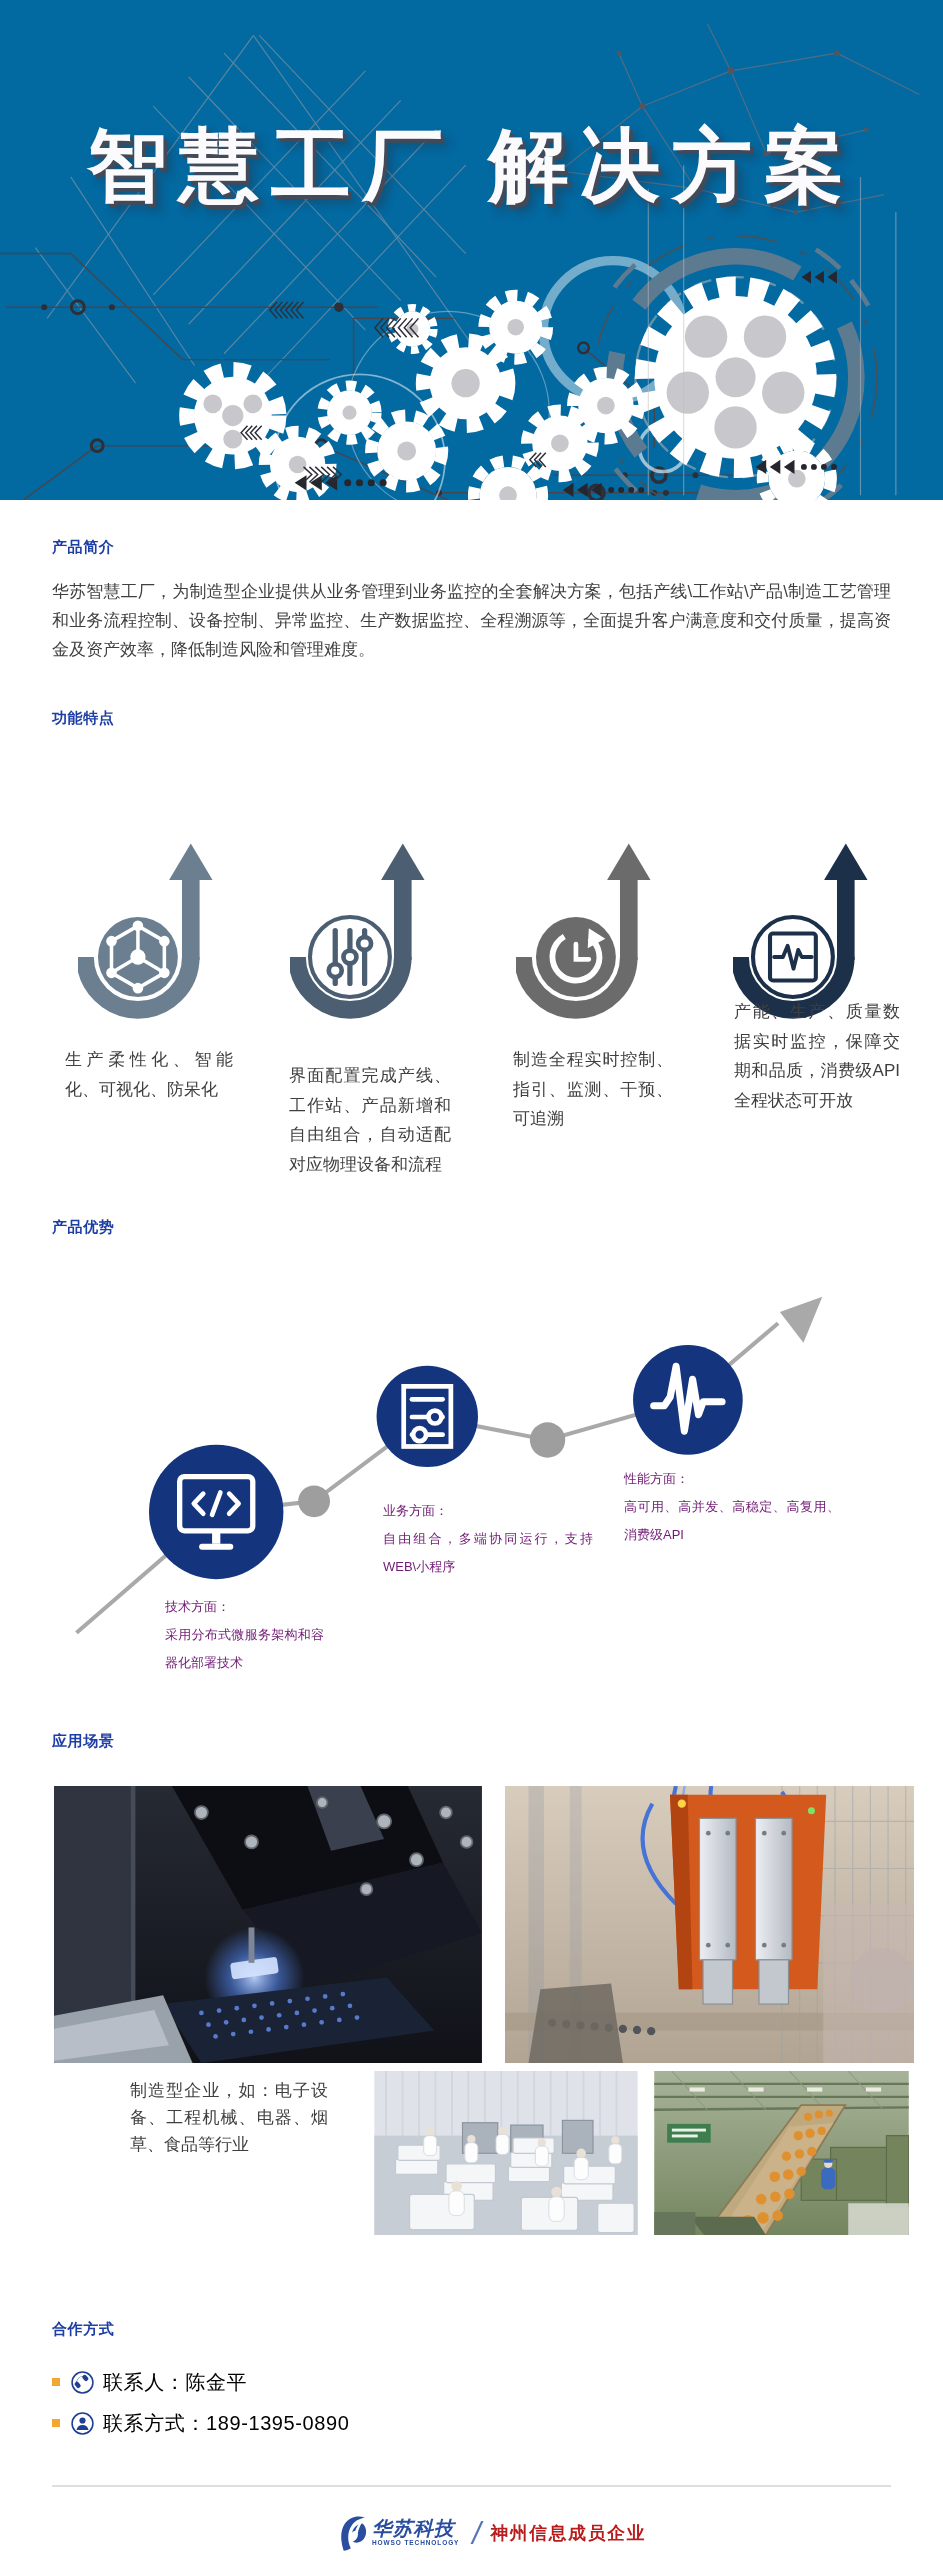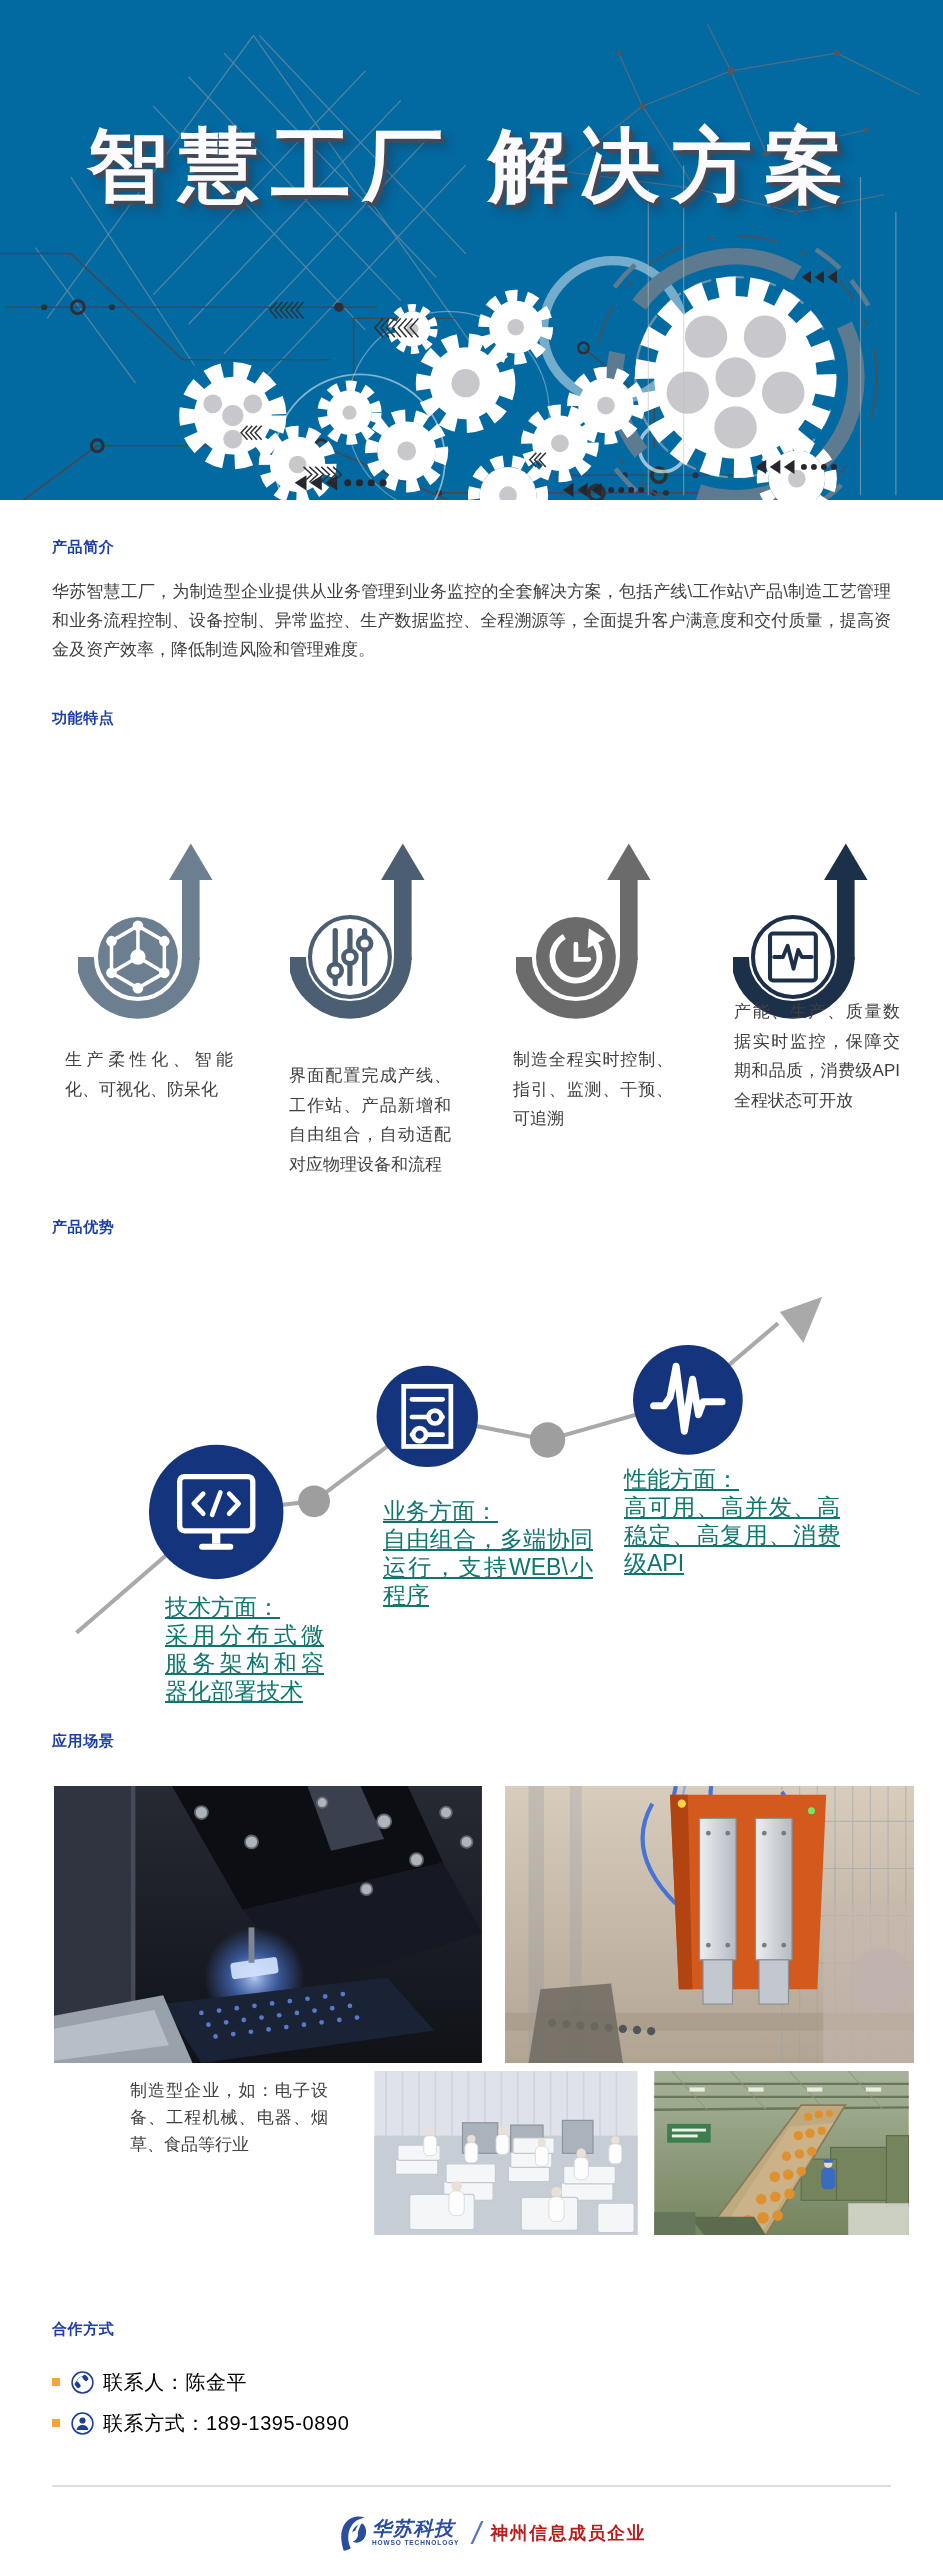--- a/index.html
+++ b/index.html
@@ -10,21 +10,21 @@
   .banner{position:absolute;left:0;top:0;width:943px;height:500px;background:#0369a1;overflow:hidden;}
   .banner-art{position:absolute;left:0;top:0;}
   .banner-title{position:absolute;left:0;top:113px;width:943px;text-align:center;
     font-size:80px;font-weight:900;letter-spacing:11.8px;color:#fbfbfd;white-space:nowrap;
     text-shadow:3.5px 4.1px 0 rgba(72,72,84,.92), 7.7px 8.3px 9.4px rgba(40,40,52,.38);}
 
   
   .sec-h{position:absolute;left:52px;font-size:15px;font-weight:700;color:#1d3ea5;letter-spacing:0.6px;text-align:center;}
   .body-text{color:#3f3f3f;font-size:17px;line-height:29px;text-align:justify;}
   .feature-text{position:absolute;color:#3f3f3f;font-size:17px;line-height:29.5px;text-align:justify;}
-  .adv-block{position:absolute;color:#0f766e;font-size:23px;line-height:28px;text-decoration:underline;}
+  .adv-block{position:absolute;color:#701a75;font-size:13px;line-height:28px;}
   .adv-desc{text-align:justify;}
   .caption{position:absolute;color:#3f3f3f;font-size:17px;line-height:27px;text-align:justify;}
 
   .photo{position:absolute;overflow:hidden;}
   .photo svg{display:block;}
 
   
   .contact-row{position:absolute;left:52px;height:26px;display:flex;align-items:center;}
   .bullet{width:7.7px;height:7.7px;background:#f2a72e;margin-right:10px;flex:0 0 auto;}
   .contact-icon{width:25px;height:25px;margin-right:8.3px;flex:0 0 auto;}

